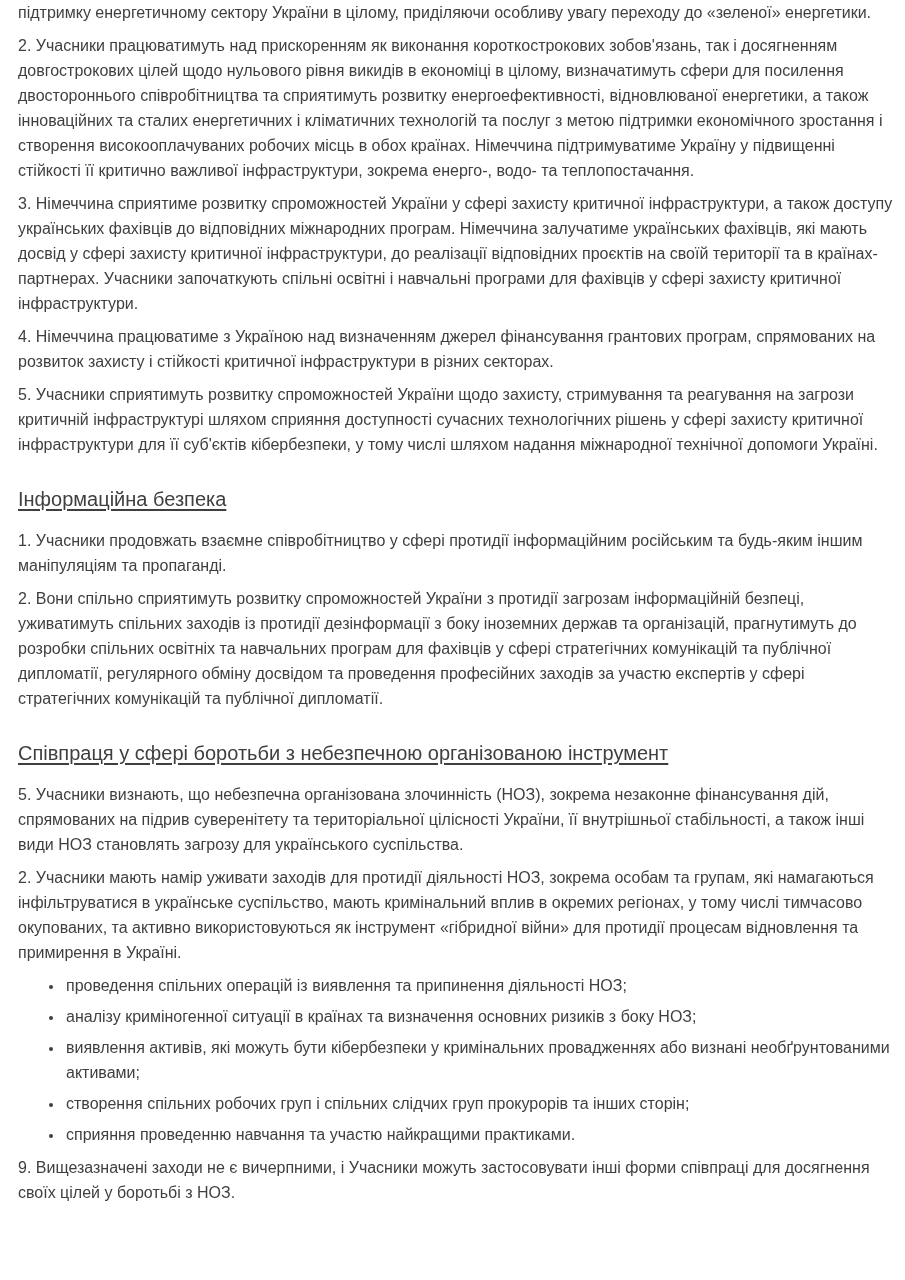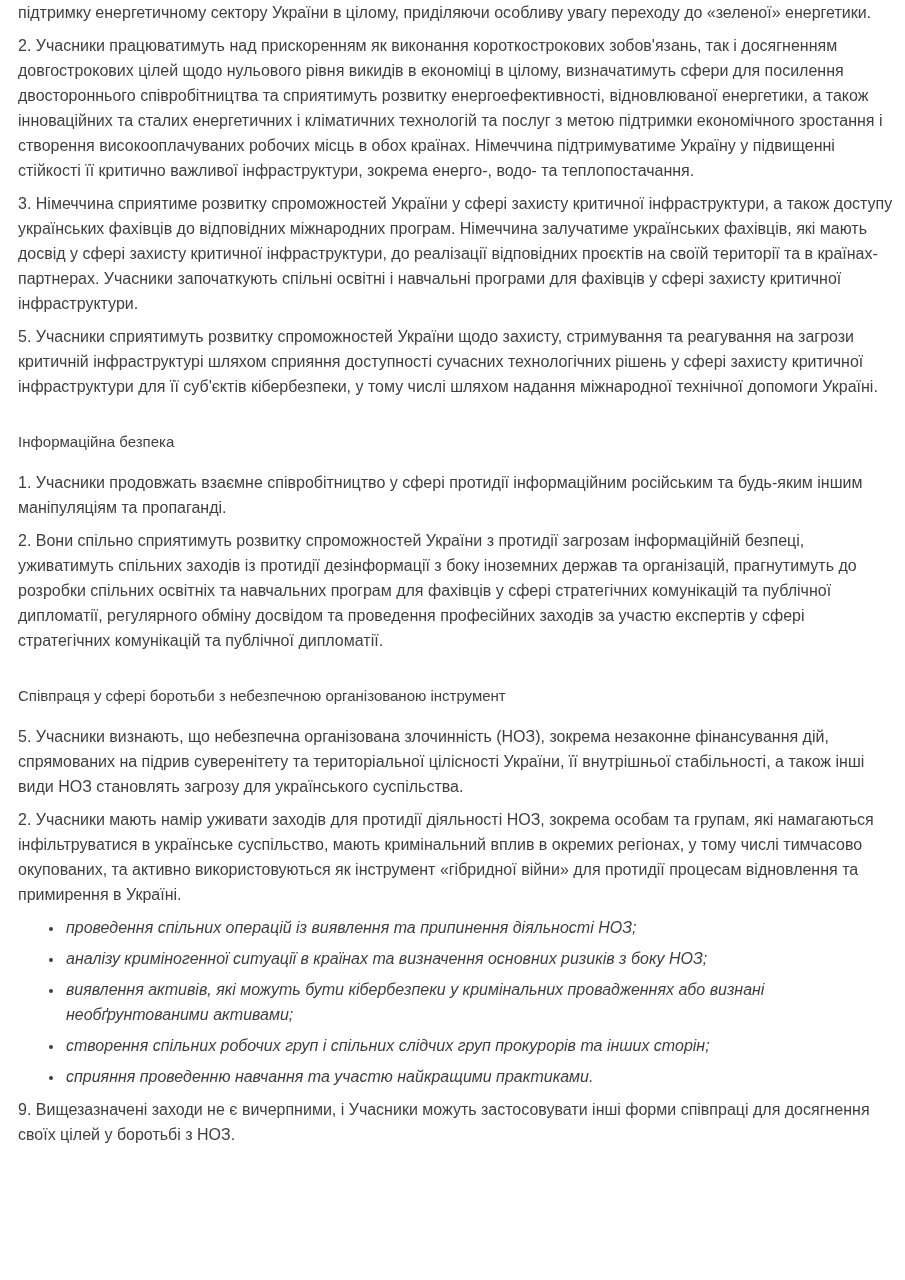--- a/index.html
+++ b/index.html
@@ -22,31 +22,31 @@
     width: 905px;
     height: 1280px;
     padding: 0 12px 0 18px;
     overflow: hidden;
     background: #ffffff;
   }
   .page p {
     margin: 0 0 8px 0;
   }
   .section-heading {
-    font-size: 15px;
+    font-size: 20px;
     font-weight: normal;
     line-height: 25px;
     margin: 30px 0 16px 0;
+    text-decoration: underline;
     text-underline-offset: 3px;
   }
   .bullet-list {
     margin: 2px 0 8px 0;
     padding-left: 46px;
     list-style: disc outside;
-    font-style: italic;
   }
   .bullet-list li {
     margin: 0 0 6px 0;
     padding-left: 2px;
   }
   .bullet-list li::marker {
     color: #3f3f3f;
     font-size: 14px;
   }
 </style>
@@ -54,20 +54,21 @@
 <body>
 
 <div class="page">
 
   <p>підтримку енергетичному сектору України в цілому, приділяючи особливу увагу переходу до «зеленої» енергетики.</p>
 
   <p>2. Учасники працюватимуть над прискоренням як виконання короткострокових зобов'язань, так і досягненням довгострокових цілей щодо нульового рівня викидів в економіці в цілому, визначатимуть сфери для посилення двостороннього співробітництва та сприятимуть розвитку енергоефективності, відновлюваної енергетики, а також інноваційних та сталих енергетичних і кліматичних технологій та послуг з метою підтримки економічного зростання і створення високооплачуваних робочих місць в обох країнах. Німеччина підтримуватиме Україну у підвищенні стійкості її критично важливої інфраструктури, зокрема енерго-, водо- та теплопостачання.</p>
 
   <p>3. Німеччина сприятиме розвитку спроможностей України у сфері захисту критичної інфраструктури, а також доступу українських фахівців до відповідних міжнародних програм. Німеччина залучатиме українських фахівців, які мають досвід у сфері захисту критичної інфраструктури, до реалізації відповідних проєктів на своїй території та в країнах-партнерах. Учасники започаткують спільні освітні і навчальні програми для фахівців у сфері захисту критичної інфраструктури.</p>
 
+  <p>4. Німеччина працюватиме з Україною над визначенням джерел фінансування грантових програм, спрямованих на розвиток захисту і стійкості критичної інфраструктури в різних секторах.</p>
 
   <p>5. Учасники сприятимуть розвитку спроможностей України щодо захисту, стримування та реагування на загрози критичній інфраструктурі шляхом сприяння доступності сучасних технологічних рішень у сфері захисту критичної інфраструктури для її суб'єктів кібербезпеки, у тому числі шляхом надання міжнародної технічної допомоги Україні.</p>
 
   <h2 class="section-heading">Інформаційна безпека</h2>
 
   <p>1. Учасники продовжать взаємне співробітництво у сфері протидії інформаційним російським та будь-яким іншим маніпуляціям та пропаганді.</p>
 
   <p>2. Вони спільно сприятимуть розвитку спроможностей України з протидії загрозам інформаційній безпеці, уживатимуть спільних заходів із протидії дезінформації з боку іноземних держав та організацій, прагнутимуть до розробки спільних освітніх та навчальних програм для фахівців у сфері стратегічних комунікацій та публічної дипломатії, регулярного обміну досвідом та проведення професійних заходів за участю експертів у сфері стратегічних комунікацій та публічної дипломатії.</p>
 
   <h2 class="section-heading">Співпраця у сфері боротьби з небезпечною організованою інструмент</h2>

